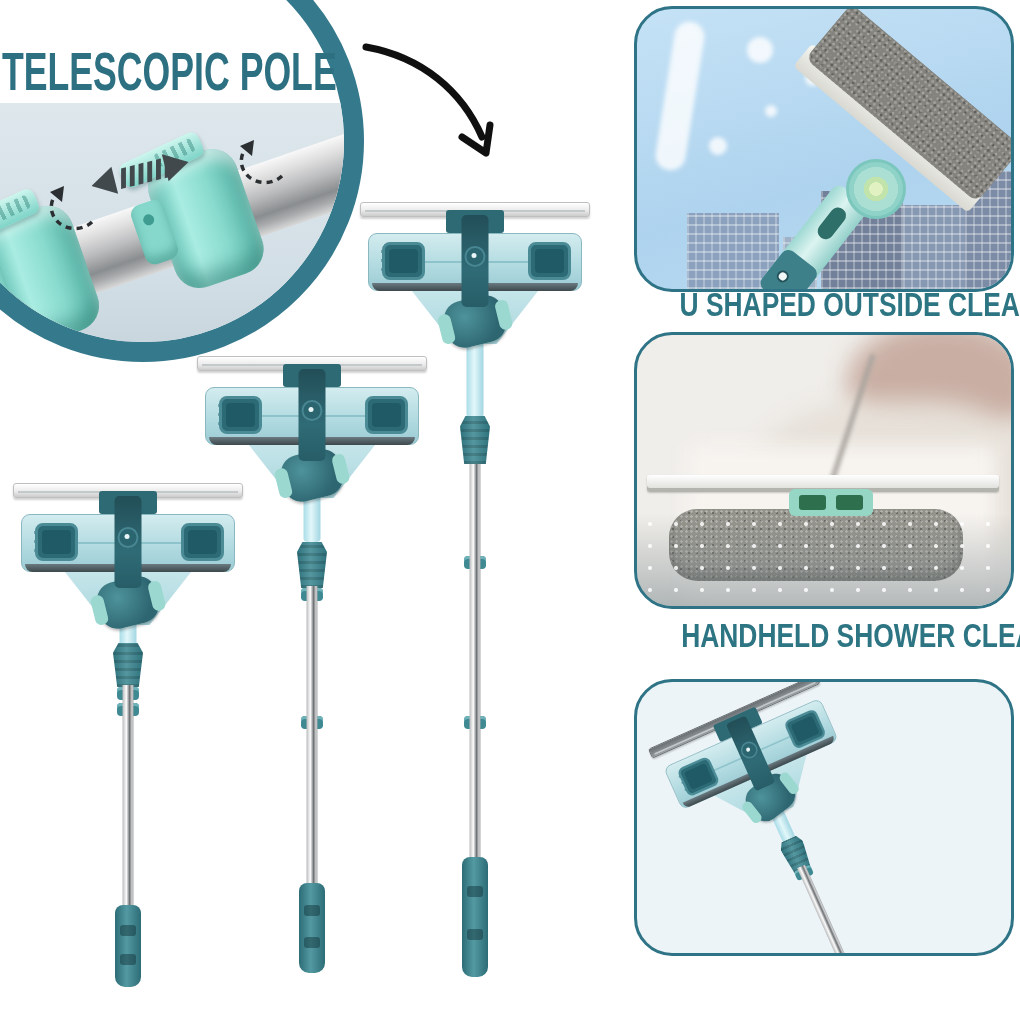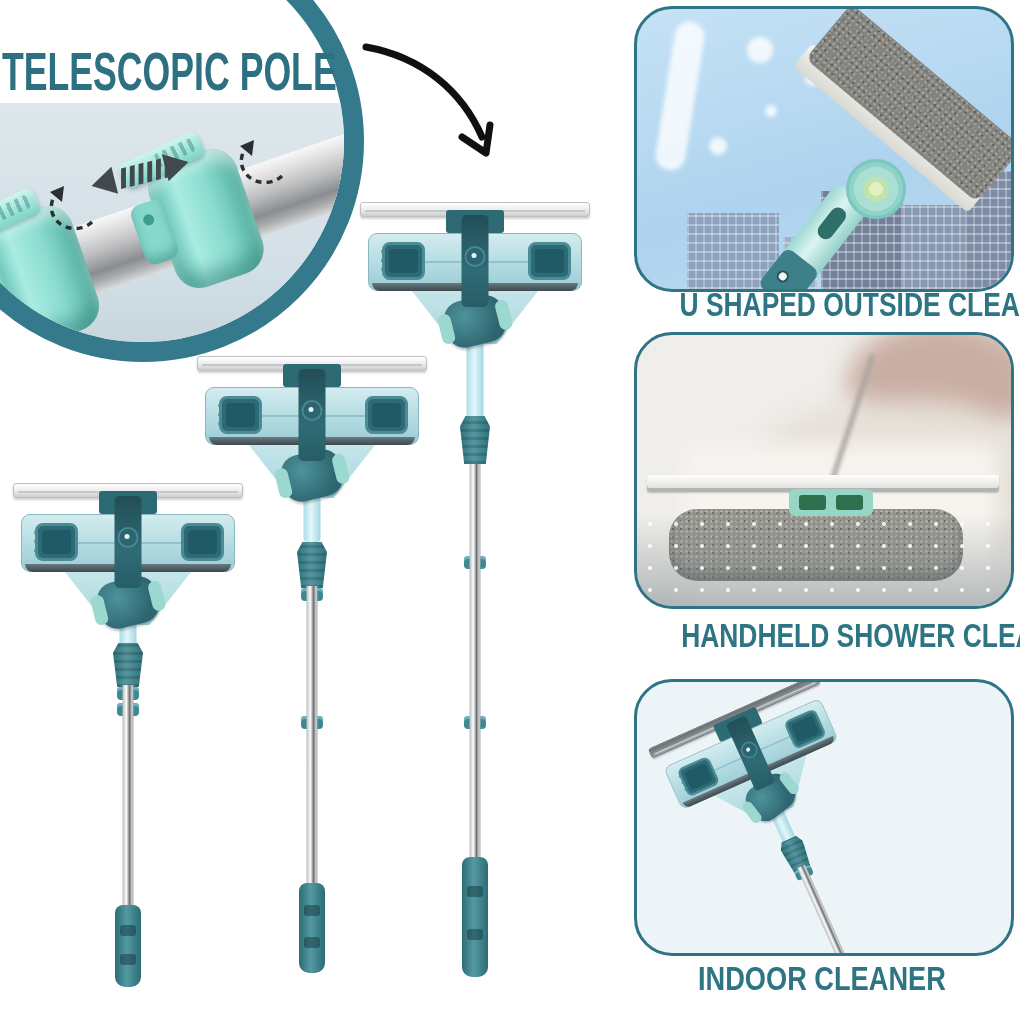--- a/index.html
+++ b/index.html
@@ -328,17 +328,14 @@
         <div class="joint"></div>
         <div class="tube"></div>
         <div class="cone"></div>
         <div class="collar c1"></div>
 
         <div class="steel"></div>
 
       </div>
     </div>
   </div>
-  <div class="caption cap-3">
-    <span class="cond">INDOOR CLEANER</span>
-  </div>
 
 </div>
 
 </body></html>

